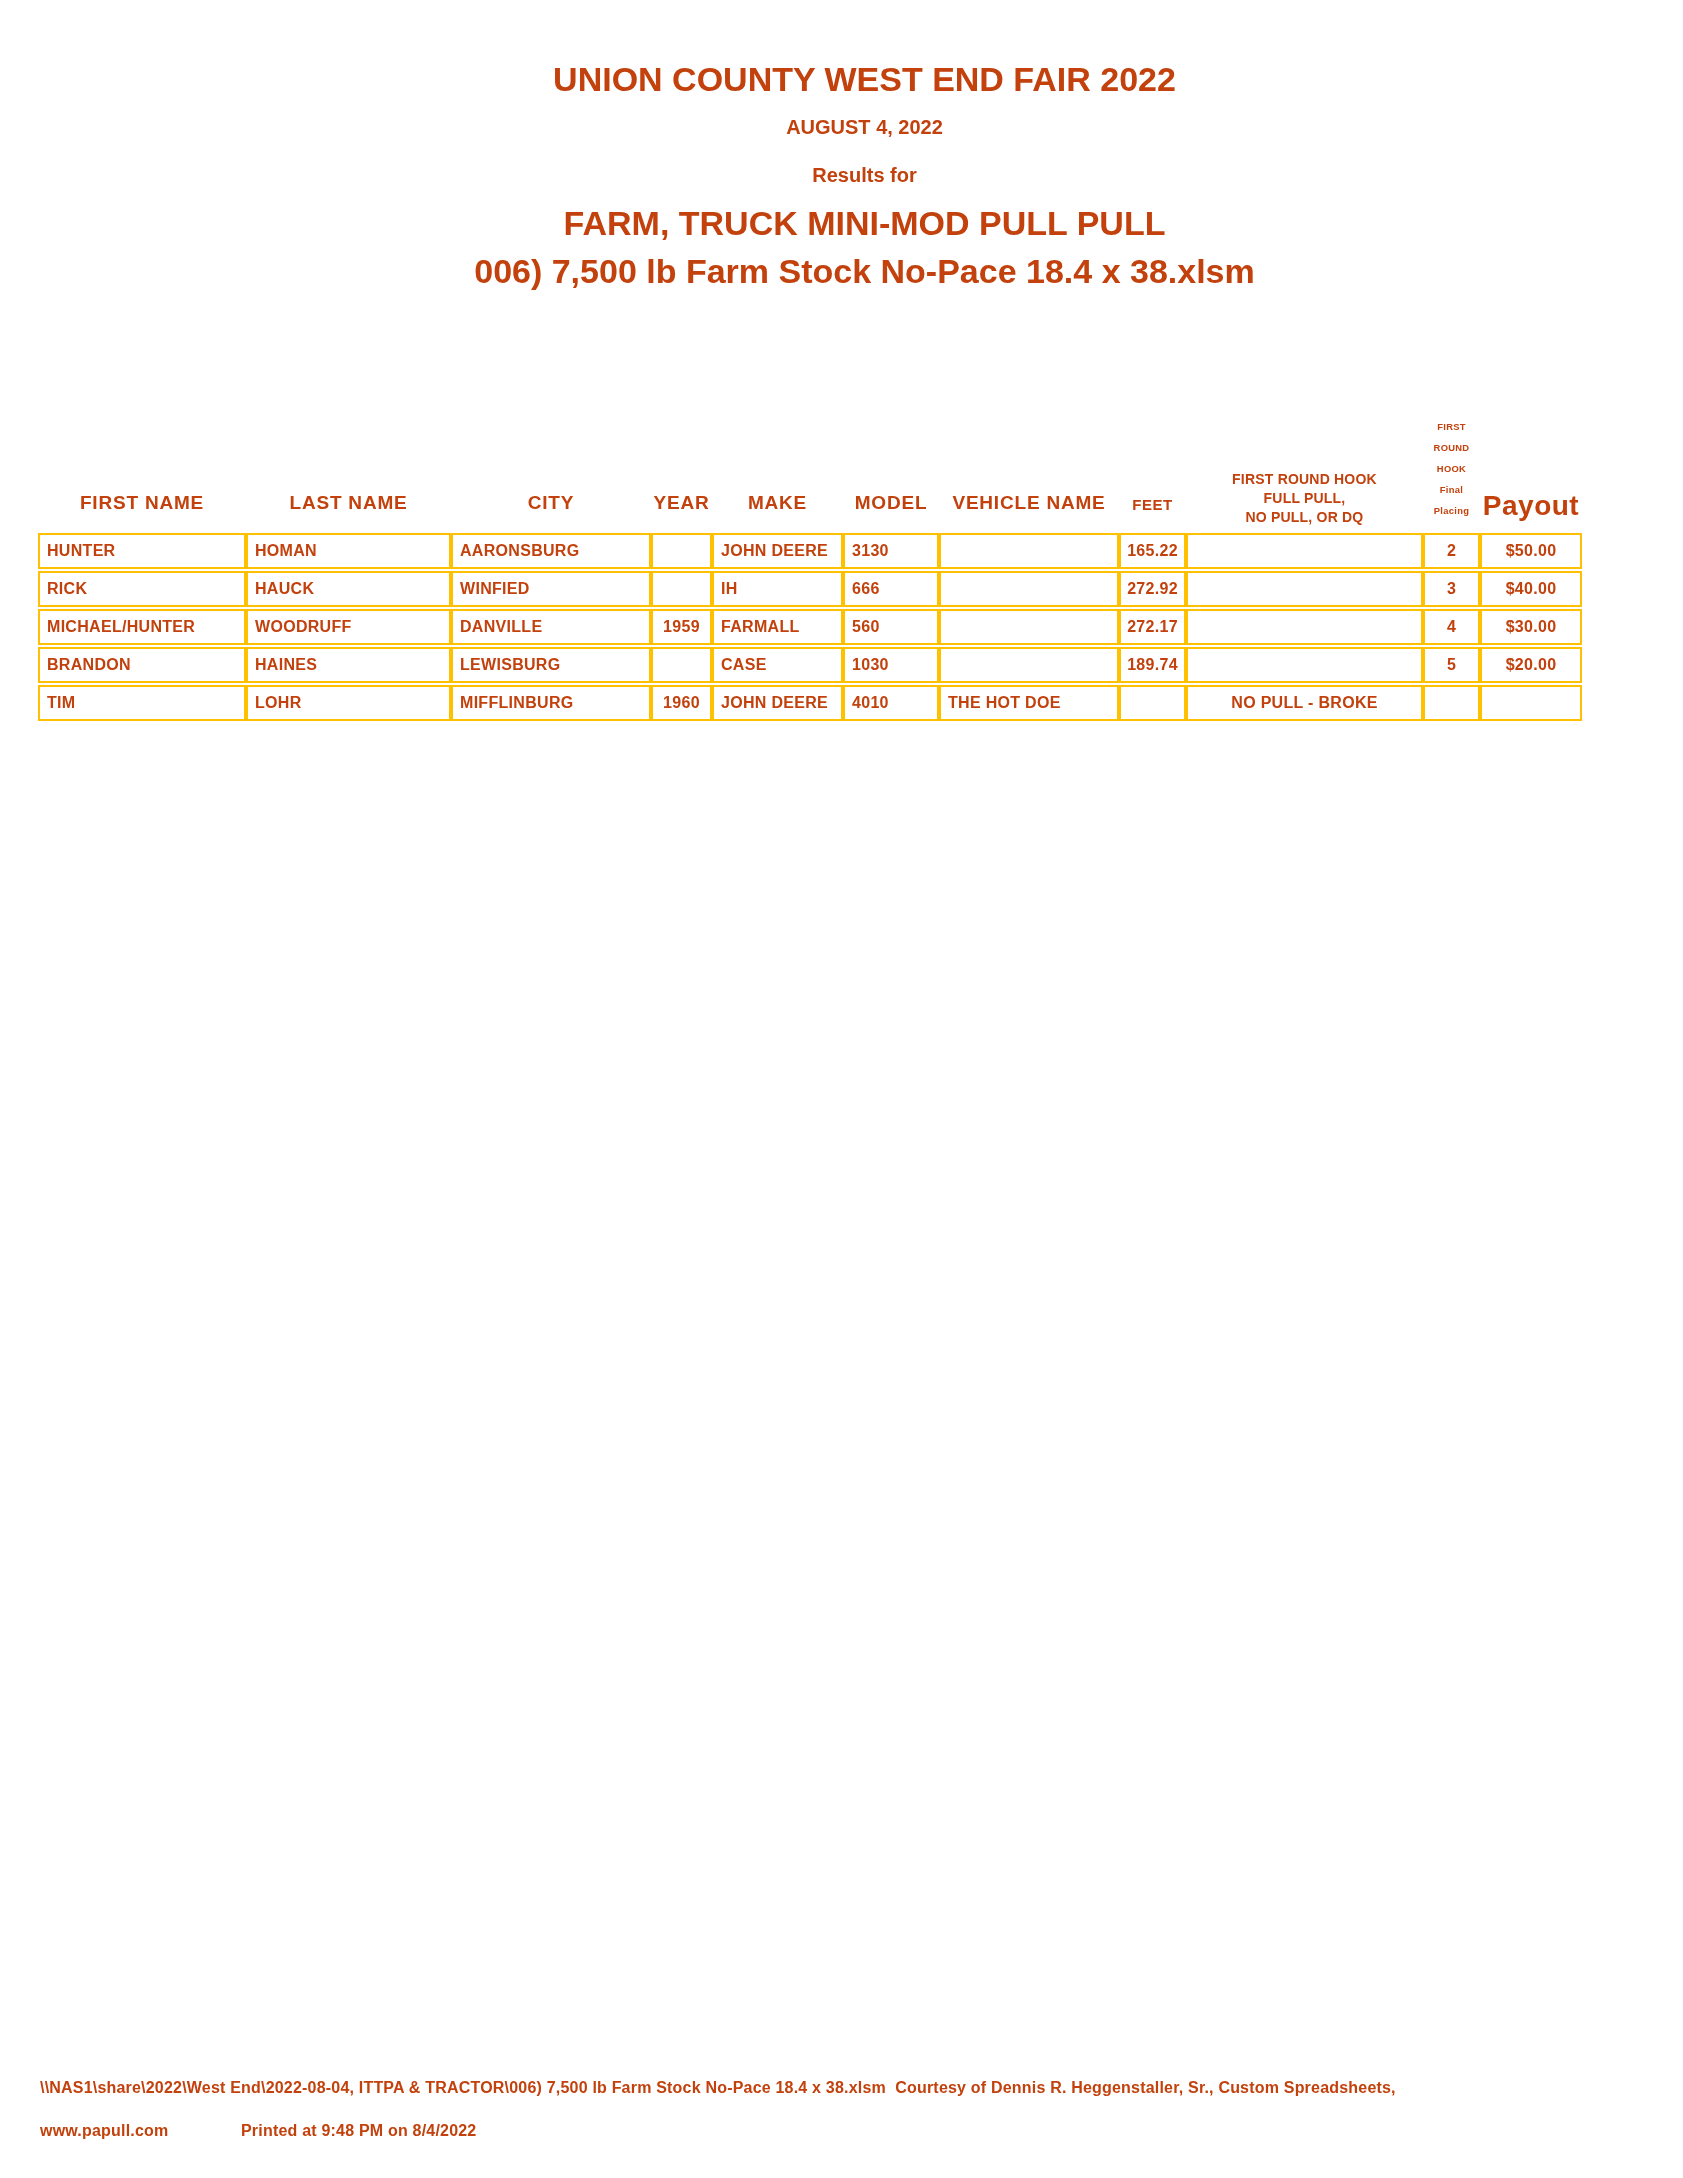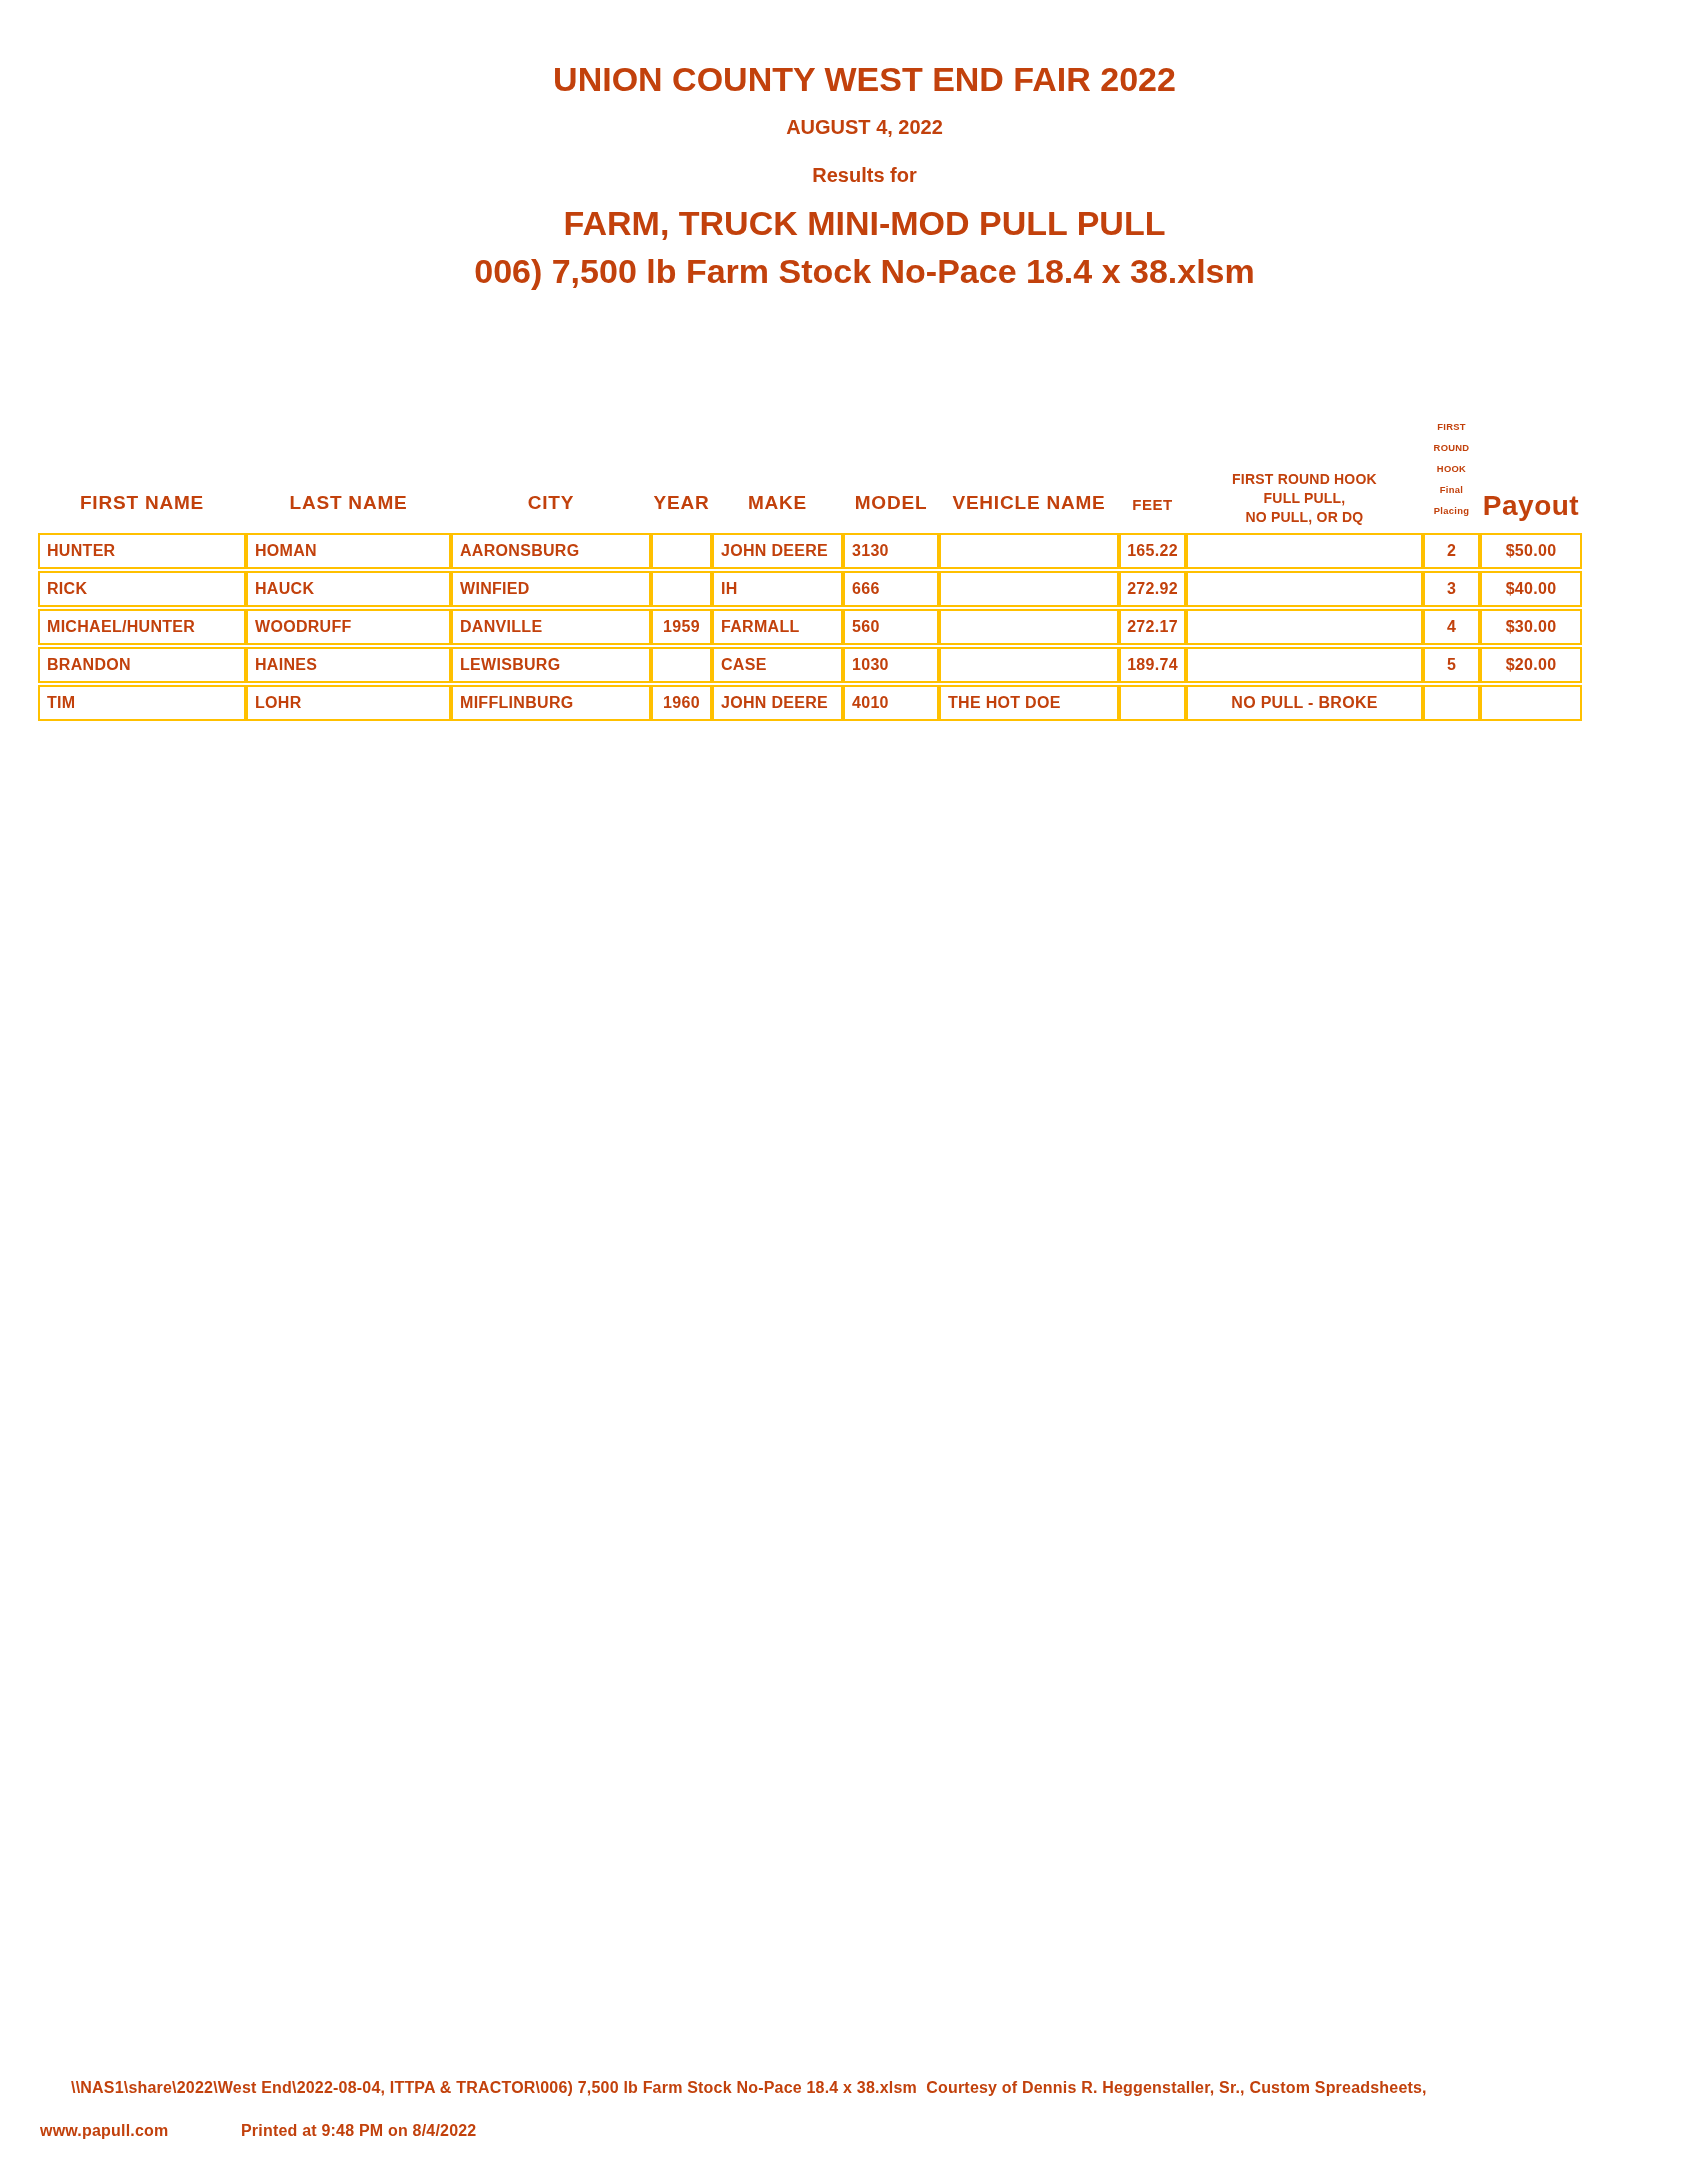--- a/index.html
+++ b/index.html
@@ -27,21 +27,21 @@
   th.h-small{font-size:9.4px;line-height:21px;padding-bottom:10px;letter-spacing:0.3px;}
   th.h-payout{font-size:28px;padding-bottom:9px;letter-spacing:0.5px;}
   .results td{
     border:2px solid #FFC000;height:32px;font-size:16px;letter-spacing:0.3px;
     vertical-align:middle;padding:0;overflow:hidden;white-space:nowrap;
   }
   td.cl{text-align:left;padding-left:7px;}
   td.cc{text-align:center;}
   
   .footer{position:absolute;left:40px;top:2077px;width:1604px;font-size:16px;letter-spacing:0.2px;}
-  .f1{white-space:pre;line-height:22px;margin-left:31px;}
+  .f1{white-space:pre;line-height:22px;}
   .f2{position:relative;margin-top:23px;height:22px;}
   .f2 .site{position:absolute;left:0;top:0;}
   .f2 .printed{position:absolute;left:201px;top:0;}
 </style>
 </head>
 <body>
 
 <div class="page">
 
   <div class="title-block">

